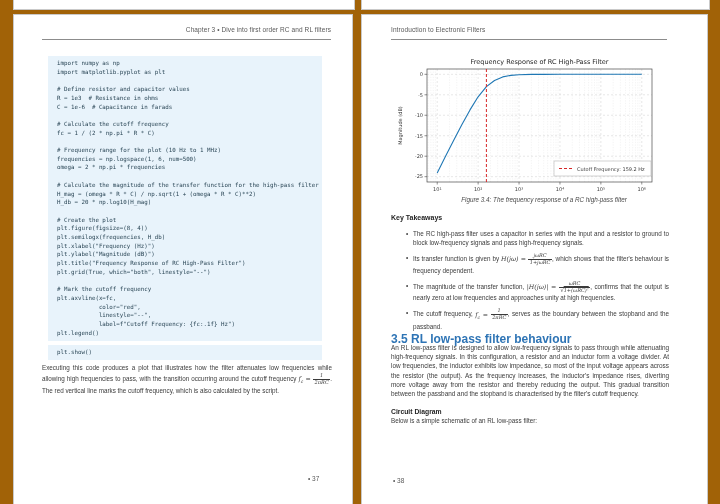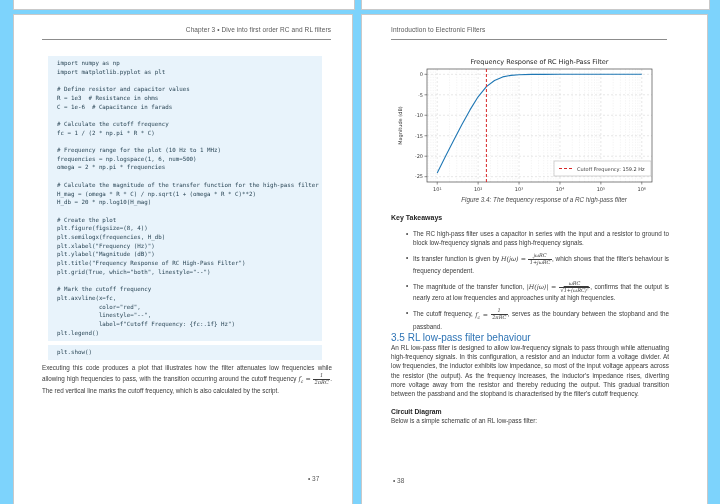--- a/index.html
+++ b/index.html
@@ -1,34 +1,34 @@
 <!DOCTYPE html>
 <html><head>
 <meta charset="utf-8">
 <style>
   html,body{margin:0;padding:0;background:#efefef;}
-  .viewport{position:relative;width:720px;height:504px;background:#7dd3fc;overflow:hidden;
+  .viewport{position:relative;width:720px;height:504px;background:#a16207;overflow:hidden;
     font-family:"Liberation Sans",sans-serif;color:#3b3b3b;}
   .prev-strip{position:absolute;top:-4px;height:12px;background:#fff;border:1px solid #c9c9c9;}
   .page{position:absolute;top:14px;height:492px;background:#fff;border:1px solid #c9c9c9;box-sizing:border-box;}
   .page-left{left:13px;width:340px;}
   .page-right{left:361px;width:347px;}
 
   .hdr{position:absolute;font-size:6.5px;color:#595959;letter-spacing:.1px;}
   .hdr-rule{position:absolute;border-top:1px solid #8c8c8c;height:0;}
 
   .codeblock{position:absolute;left:34px;width:274px;background:#e8f3fb;
     font-family:"DejaVu Sans Mono","Liberation Mono",monospace;font-size:5.8px;line-height:8.7px;
     color:#2a4656;padding:3px 4px 3px 9px;box-sizing:border-box;white-space:pre;margin:0;}
   .para{position:absolute;font-size:6.3px;line-height:8.9px;text-align:justify;color:#3b3b3b;}
   .pagenum{position:absolute;font-size:6.5px;color:#595959;}
 
   .caption{position:absolute;font-size:6.3px;font-style:italic;color:#4a4a4a;text-align:center;}
   .bold-head{position:absolute;font-size:7px;font-weight:bold;color:#1f1f1f;}
-  .blue-head{position:absolute;font-size:10px;font-weight:normal;color:#2e74b5;}
+  .blue-head{position:absolute;font-size:12px;font-weight:bold;color:#2e74b5;}
   .bullets{position:absolute;left:44px;width:263px;font-size:6.3px;line-height:9.2px;color:#3b3b3b;}
   .bullet{position:relative;padding-left:7px;margin-bottom:6px;text-align:justify;}
   .bullet .dot{position:absolute;left:0;top:0;}
   .math{font-family:"DejaVu Serif",serif;font-style:italic;}
   .frac{display:inline-block;vertical-align:-0.5em;text-align:center;font-size:0.8em;line-height:1.12;
     font-family:"DejaVu Serif",serif;font-style:italic;}
   .frac .num{display:block;border-bottom:0.6px solid #3b3b3b;padding:0 1.5px;}
   .frac .den{display:block;padding:0 1.5px;}
   .radline{text-decoration:overline;}
 

